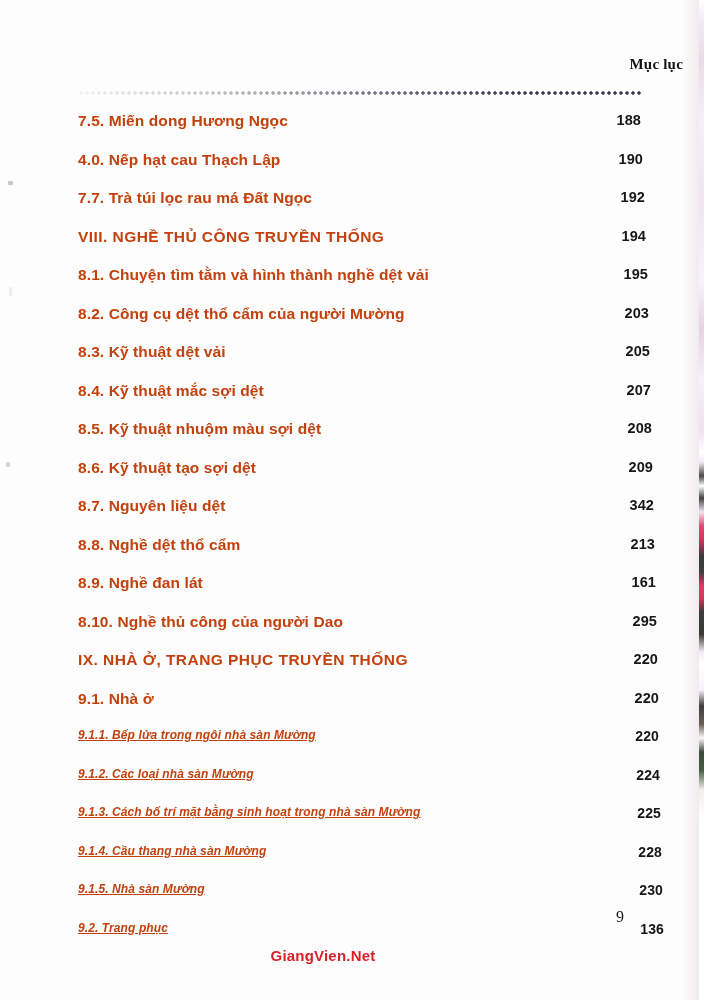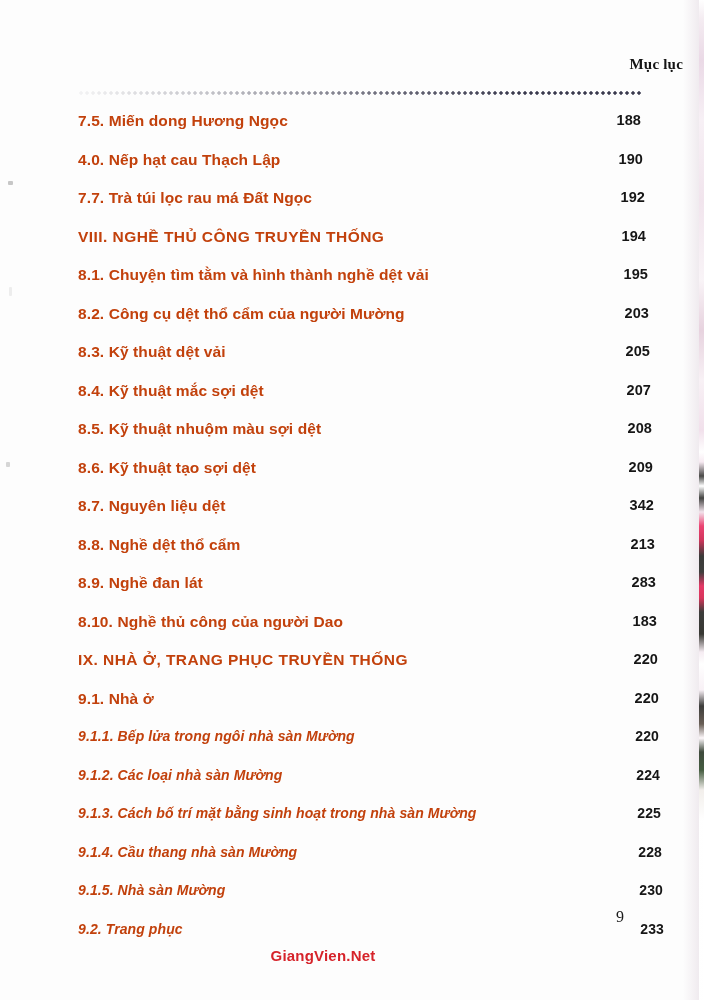--- a/index.html
+++ b/index.html
@@ -157,21 +157,22 @@
   }
 
   .toc-row.level-section .toc-label {
     font-weight: bold;
     font-size: 15.5px;
     letter-spacing: .45px;
   }
   .toc-row.level-sub3 .toc-label {
     font-style: italic;
     font-weight: 600;
-    font-size: 14px;
+    font-size: 12px;
+    text-decoration: underline;
   }
   .toc-row.level-sub3 .toc-page {
     font-size: 14px;
   }
 
   
   .folio {
     position: absolute;
     right: 83px;
     top: 908px;
@@ -252,25 +253,25 @@
       <div class="toc-row level-item">
         <div class="toc-label">8.7. Nguyên liệu dệt</div>
         <div class="toc-page" style="right: 53px;">342</div>
       </div>
       <div class="toc-row level-item">
         <div class="toc-label">8.8. Nghề dệt thổ cẩm</div>
         <div class="toc-page" style="right: 52px;">213</div>
       </div>
       <div class="toc-row level-item">
         <div class="toc-label">8.9. Nghề đan lát</div>
-        <div class="toc-page" style="right: 51px;">283</div>
+        <div class="toc-page" style="right: 51px;">161</div>
       </div>
       <div class="toc-row level-item">
         <div class="toc-label">8.10. Nghề thủ công của người Dao</div>
-        <div class="toc-page" style="right: 50px;">183</div>
+        <div class="toc-page" style="right: 50px;">295</div>
       </div>
       <div class="toc-row level-section">
         <div class="toc-label">IX. NHÀ Ở, TRANG PHỤC TRUYỀN THỐNG</div>
         <div class="toc-page" style="right: 49px;">220</div>
       </div>
       <div class="toc-row level-item">
         <div class="toc-label">9.1. Nhà ở</div>
         <div class="toc-page" style="right: 48px;">220</div>
       </div>
       <div class="toc-row level-sub3">
@@ -288,20 +289,20 @@
       <div class="toc-row level-sub3">
         <div class="toc-label">9.1.4. Cầu thang nhà sàn Mường</div>
         <div class="toc-page" style="right: 45px;">228</div>
       </div>
       <div class="toc-row level-sub3">
         <div class="toc-label">9.1.5. Nhà sàn Mường</div>
         <div class="toc-page" style="right: 44px;">230</div>
       </div>
       <div class="toc-row level-sub3">
         <div class="toc-label">9.2. Trang phục</div>
-        <div class="toc-page" style="right: 43px;">233</div>
+        <div class="toc-page" style="right: 43px;">136</div>
       </div>
     </div>
 
   <div class="folio">9</div>
   <div class="watermark">GiangVien.Net</div>
 
 </div>
 
 </body></html>

